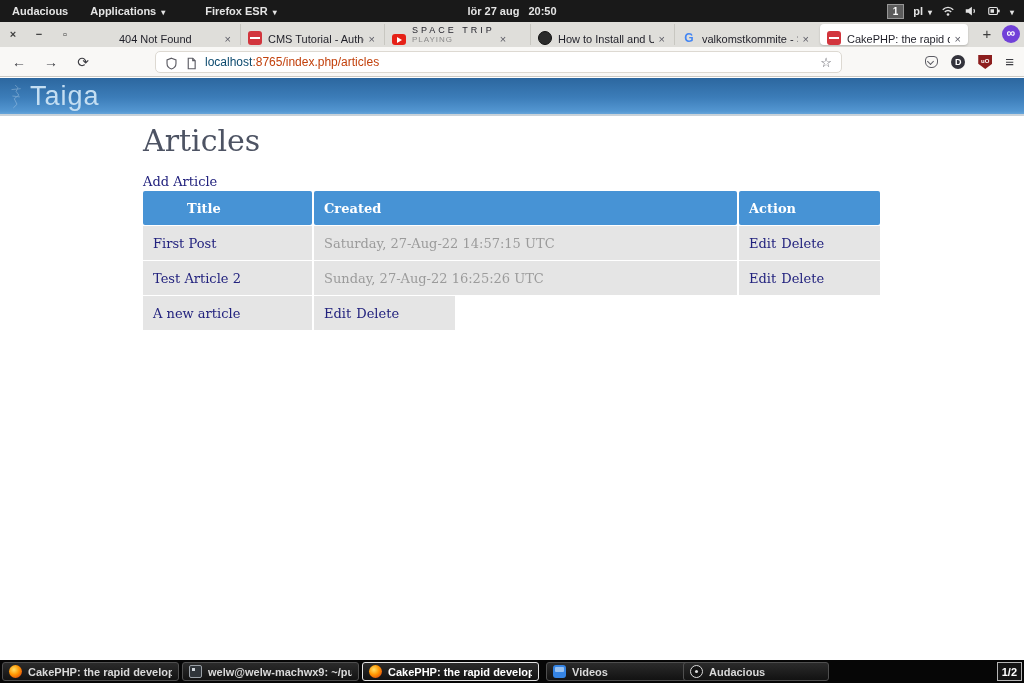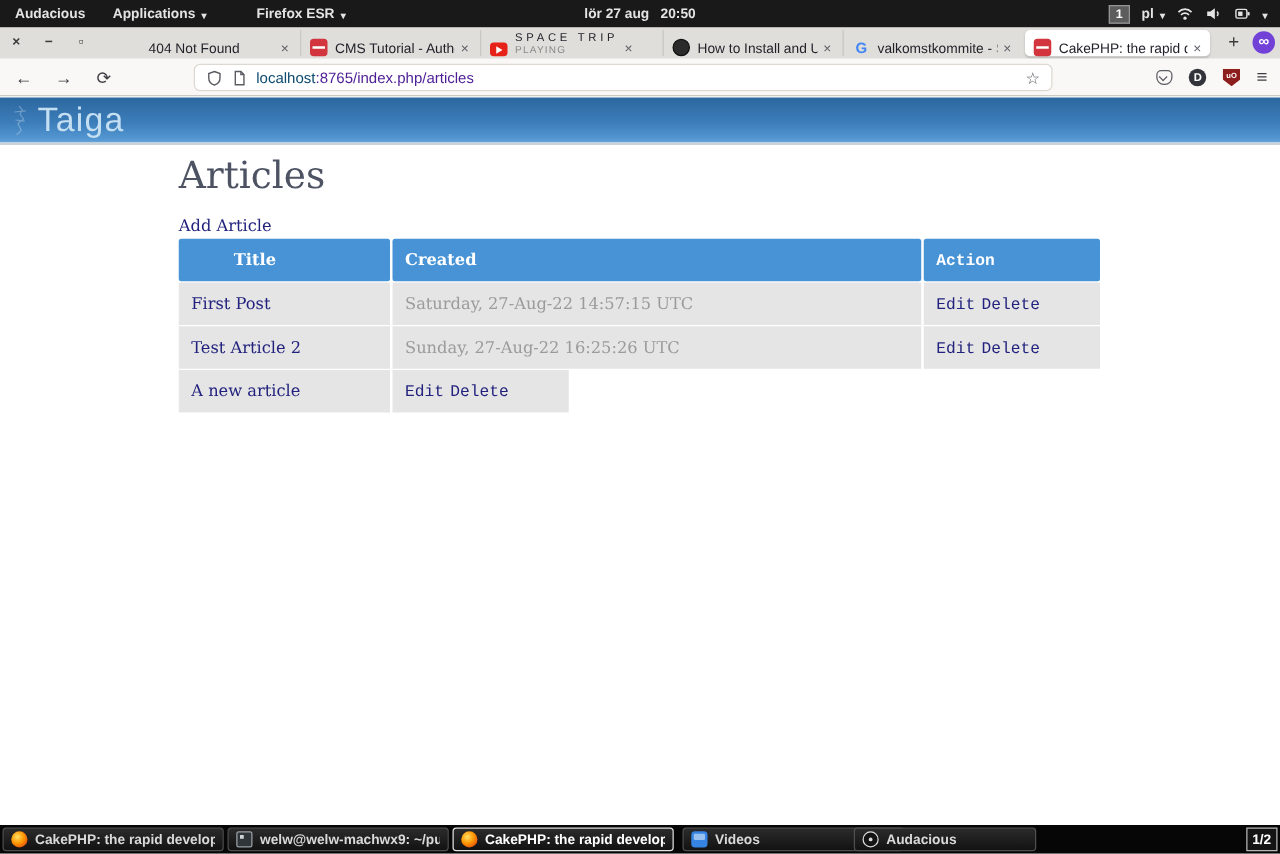--- a/index.html
+++ b/index.html
@@ -53,21 +53,21 @@
   #navbar { position:absolute; top:47px; left:0; width:1024px; height:30px; background:#f9f8f6;
             border-bottom:1px solid #ccc9c3; }
   .navbtn { position:absolute; top:4px; width:26px; height:22px; text-align:center;
             line-height:22px; font-size:14px; color:#3c3c42; }
   #urlfield { position:absolute; left:155px; top:4px; width:687px; height:22px; background:#fff;
               border:1px solid #ddd9d2; border-radius:5px; display:flex; align-items:center;
               padding:0 9px; gap:7px; }
   .url-ic { width:13px; height:13px; flex:none; }
   .urltext { font-size:12px; white-space:nowrap; overflow:hidden; }
   .urltext .host { color:#0c4a6e; }
-  .urltext .path { color:#4c1d95;margin-top:40px; }
+  .urltext .path { color:#c2410c;margin-top:40px; }
   .star { margin-left:auto; color:#55555e; font-size:13px; }
   .nav-right { position:absolute; right:10px; top:4px; height:22px; display:flex;
                align-items:center; gap:13px; }
   .pocket { width:13px; height:12px; border:1.5px solid #5c5c64; border-radius:4px 4px 6px 6px; position:relative; }
   .pocket::after { content:""; position:absolute; left:2px; top:2px; width:4px; height:4px;
                    border-right:1.5px solid #5c5c64; border-bottom:1.5px solid #5c5c64; transform:rotate(45deg); }
   .dr-orb { width:14px; height:14px; border-radius:50%; background:#33333b; color:#fff;
             font-size:9px; font-weight:700; text-align:center; line-height:14px; }
   .ub-shield { width:14px; height:14px; background:#8c1e1e; color:#fff; font-size:6px; font-weight:700;
                text-align:center; line-height:12px;
@@ -84,21 +84,21 @@
 
   
   #page { position:absolute; top:118px; left:0; width:1024px; height:542px; background:#fff;
           font-family:"DejaVu Serif","Liberation Serif",serif; }
   #page-title { position:absolute; left:143px; top:5px; font-size:30px; font-weight:400; color:#4d5363; }
   #add-link { position:absolute; left:143px; top:56px; font-size:13px; color:#22227e; text-decoration:none; }
   #articles-table { position:absolute; left:143px; top:73px; width:737px; }
   .thead { display:flex; gap:2px; }
   .th { height:34px; background:#4793d5; color:#fff; font-size:13px; font-weight:700;
         display:flex; align-items:center; padding-left:10px; border-radius:2px; }
-  .c1 { width:169px;padding-left:44px; } .c2 { width:423px; } .c3 { width:141px;font-family:Liberation Mono, monospace; }
+  .c1 { width:169px;padding-left:44px; } .c2 { width:423px; } .c3 { width:141px; }
   .tr { display:flex; gap:2px; margin-top:1px; }
   .td { height:34px; background:#e5e5e5; font-size:13px; display:flex; align-items:center;
         padding-left:10px; }
   .td a { color:#22227e; text-decoration:none; }
   .td.created { color:#9b9b9b; }
   .actions a { margin-right:5px; }
 
   
   #taskbar { position:absolute; top:660px; left:0; width:1024px; height:23px; background:#060606; }
   .task { position:absolute; top:2px; height:19px; border:1px solid #4f4f4f; border-radius:3px;

